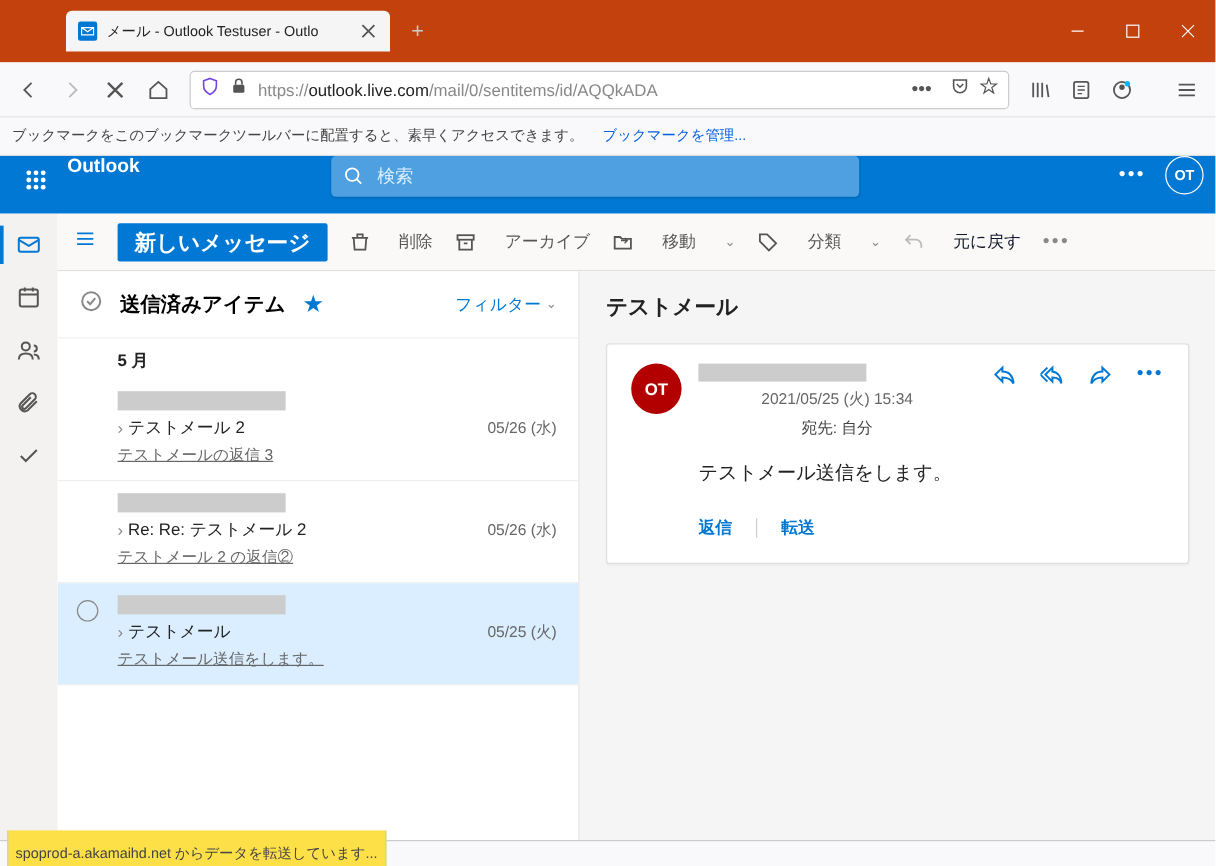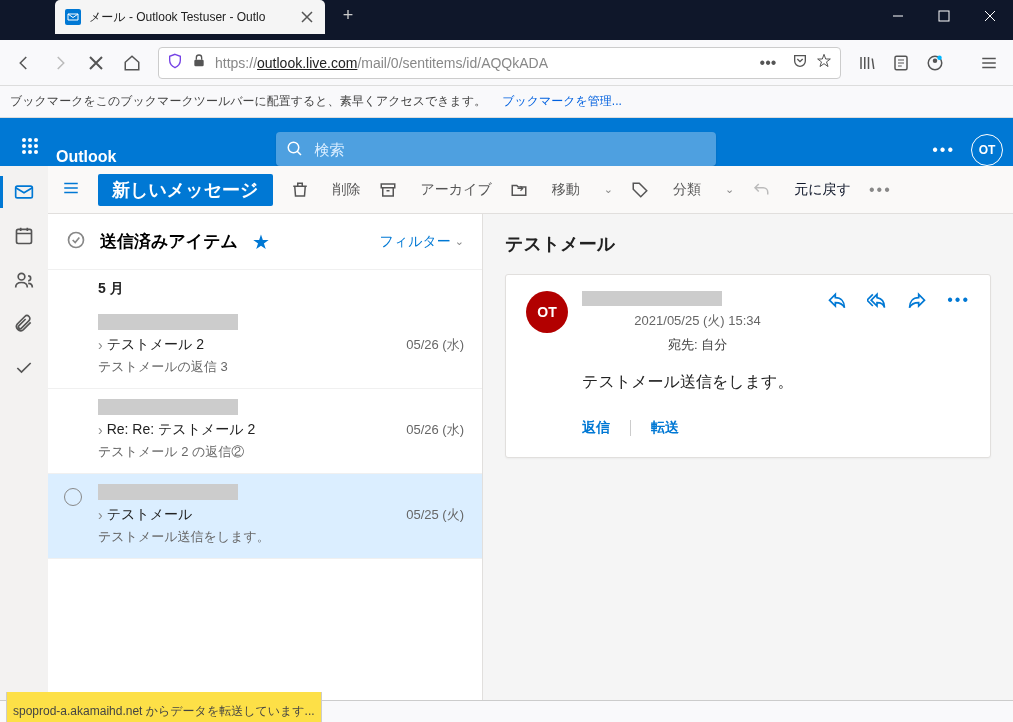--- a/index.html
+++ b/index.html
@@ -1,43 +1,43 @@
 <!DOCTYPE html>
 <html><head>
 <meta charset="utf-8">
 <style>
 * { margin: 0; padding: 0; box-sizing: border-box; font-family: "Segoe UI", "Yu Gothic UI", Meiryo, sans-serif; }
 body { width: 1013px; height: 722px; overflow: hidden; background: #fff; display: flex; flex-direction: column; }
 
 
-.titlebar { height: 40px; background: #0f172a; display: flex; align-items: flex-start; }
+.titlebar { height: 52px; background: #c2410c; display: flex; align-items: center; }
 .tab { height: 34px; margin-left: 55px; background: #f5f5f5; border-radius: 5px 5px 0 0; display: flex; align-items: center; padding: 0 10px; gap: 8px; min-width: 270px; }
 .tab-favicon { width: 16px; height: 16px; background: #0078d4; border-radius: 2px; display: flex; align-items: center; justify-content: center; }
 .tab-favicon svg { width: 12px; height: 12px; fill: #fff; }
 .tab-title { font-size: 12px; color: #222; flex: 1; white-space: nowrap; overflow: hidden; text-overflow: ellipsis; }
 .tab-close { width: 16px; height: 16px; display: flex; align-items: center; justify-content: center; cursor: pointer; }
 .newtab { width: 30px; height: 30px; display: flex; align-items: center; justify-content: center; color: #ccc; font-size: 18px; margin-left: 8px; cursor: pointer; }
 .win-controls { margin-left: auto; display: flex; }
 .win-btn { width: 46px; height: 32px; display: flex; align-items: center; justify-content: center; color: #fff; cursor: pointer; }
 
 .navbar { height: 46px; background: #f9f9fb; border-bottom: 1px solid #ddd; display: flex; align-items: center; padding: 0 8px; gap: 4px; }
 .nav-btn { width: 32px; height: 32px; display: flex; align-items: center; justify-content: center; color: #555; font-size: 16px; cursor: pointer; border-radius: 4px; }
 .nav-btn.disabled { color: #bbb; }
 .urlbar { flex: 1; height: 32px; border: 1px solid #ccc; border-radius: 4px; display: flex; align-items: center; padding: 0 8px; gap: 8px; margin: 0 6px; background: #fff; }
 .urlbar svg { width: 16px; height: 16px; }
 .url-text { flex: 1; font-size: 14px; color: #888; white-space: nowrap; overflow: hidden; }
-.url-text .dark { color: #222; text-decoration: underline; }
+.url-text .dark { color: #222; }
 .url-dot { width: 8px; height: 8px; background: #00b7ff; border-radius: 50%; position: relative; top: -8px; left: -4px; }
 .nav-right { display: flex; align-items: center; gap: 2px; }
 
 .bookmarkbar { height: 32px; background: #f9f9fb; border-bottom: 1px solid #ddd; display: flex; align-items: center; padding: 0 10px; font-size: 12px; color: #444; }
 .bookmarkbar a { color: #0060df; text-decoration: none; margin-left: 16px; }
 
 
-.suite-header { height: 48px; background: #0078d4; display: flex; align-items: flex-end; padding: 0 10px; color: #fff; }
+.suite-header { height: 48px; background: #0078d4; display: flex; align-items: flex-start; padding: 0 10px; color: #fff; }
 .waffle { width: 40px; height: 40px; display: flex; align-items: center; justify-content: center; cursor: pointer; }
 .brand { font-size: 16px; font-weight: 600; margin-left: 6px; }
 .search-wrap { flex: 0 0 440px; margin-left: 160px; }
 .search-box { height: 34px; background: #4ea0e0; border-radius: 4px; display: flex; align-items: center; padding: 0 10px; gap: 10px; box-shadow: 0 1px 2px rgba(0,0,0,0.15); }
 .search-box input { flex: 1; background: transparent; border: none; outline: none; font-size: 15px; color: #fff; }
 .search-box input::placeholder { color: #dbeeff; }
 .suite-right { margin-left: auto; display: flex; align-items: center; gap: 16px; }
 .avatar-small { width: 32px; height: 32px; border: 1px solid #fff; border-radius: 50%; display: flex; align-items: center; justify-content: center; font-size: 12px; font-weight: 600; color: #fff; }
 
 
@@ -63,21 +63,21 @@
 .filter-link { margin-left: auto; color: #0078d4; font-size: 14px; display: flex; align-items: center; gap: 4px; cursor: pointer; }
 
 .month-hdr { padding: 10px 24px 6px 50px; font-size: 14px; font-weight: 600; color: #222; }
 .msg-item { padding: 10px 18px 12px 50px; border-bottom: 1px solid #f0f0f0; position: relative; cursor: pointer; }
 .msg-item.selected { background: #dbeeff; }
 .msg-item .circle { position: absolute; left: 16px; top: 14px; width: 18px; height: 18px; border: 1px solid #888; border-radius: 50%; }
 .msg-sender-redact { width: 140px; height: 16px; background: #ccc; margin-bottom: 6px; }
 .msg-subj-row { display: flex; align-items: center; justify-content: space-between; }
 .msg-subj { font-size: 14px; color: #222; display: flex; align-items: center; gap: 4px; }
 .msg-date { font-size: 13px; color: #666; }
-.msg-preview { font-size: 13px; color: #666; margin-top: 4px; }
+.msg-preview { font-size: 13px; color: #666; margin-top: 4px; text-decoration: underline; }
 
 .reading-pane { flex: 1; background: #f5f5f5; padding: 18px 22px; display: flex; flex-direction: column; }
 .reading-title { font-size: 18px; font-weight: 700; margin-bottom: 18px; color: #222; }
 .card { background: #fff; border: 1px solid #e1dfdd; border-radius: 3px; padding: 16px 20px 20px; box-shadow: 0 1px 2px rgba(0,0,0,0.04); }
 .card-head { display: flex; gap: 14px; }
 .avatar-lg { width: 42px; height: 42px; background: #b20000; border-radius: 50%; color: #fff; display: flex; align-items: center; justify-content: center; font-size: 14px; font-weight: 600; flex-shrink: 0; }
 .card-meta { flex: 1; text-align: center; }
 .card-sender-redact { width: 140px; height: 15px; background: #ccc; margin-bottom: 6px; }
 .card-date { font-size: 13px; color: #666; }
 .card-to { font-size: 13px; color: #444; margin-top: 6px; }

